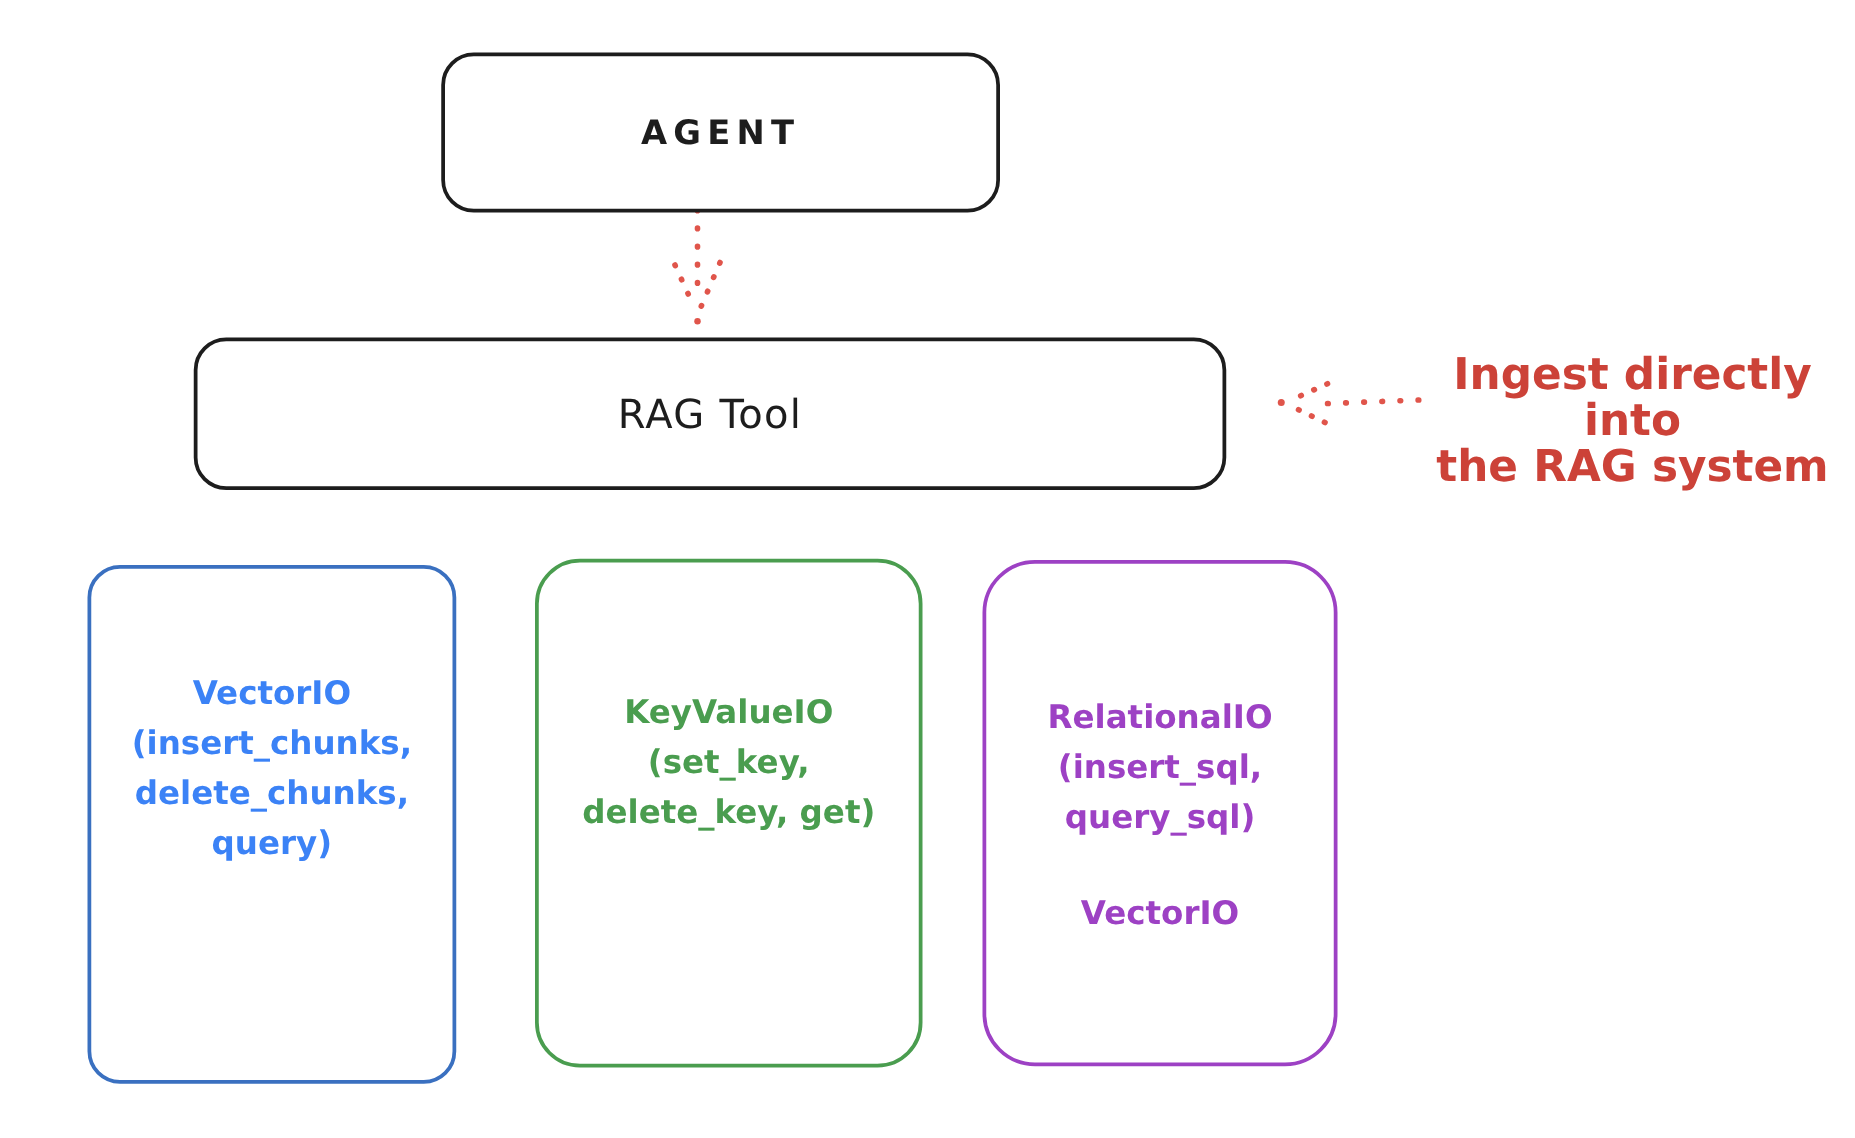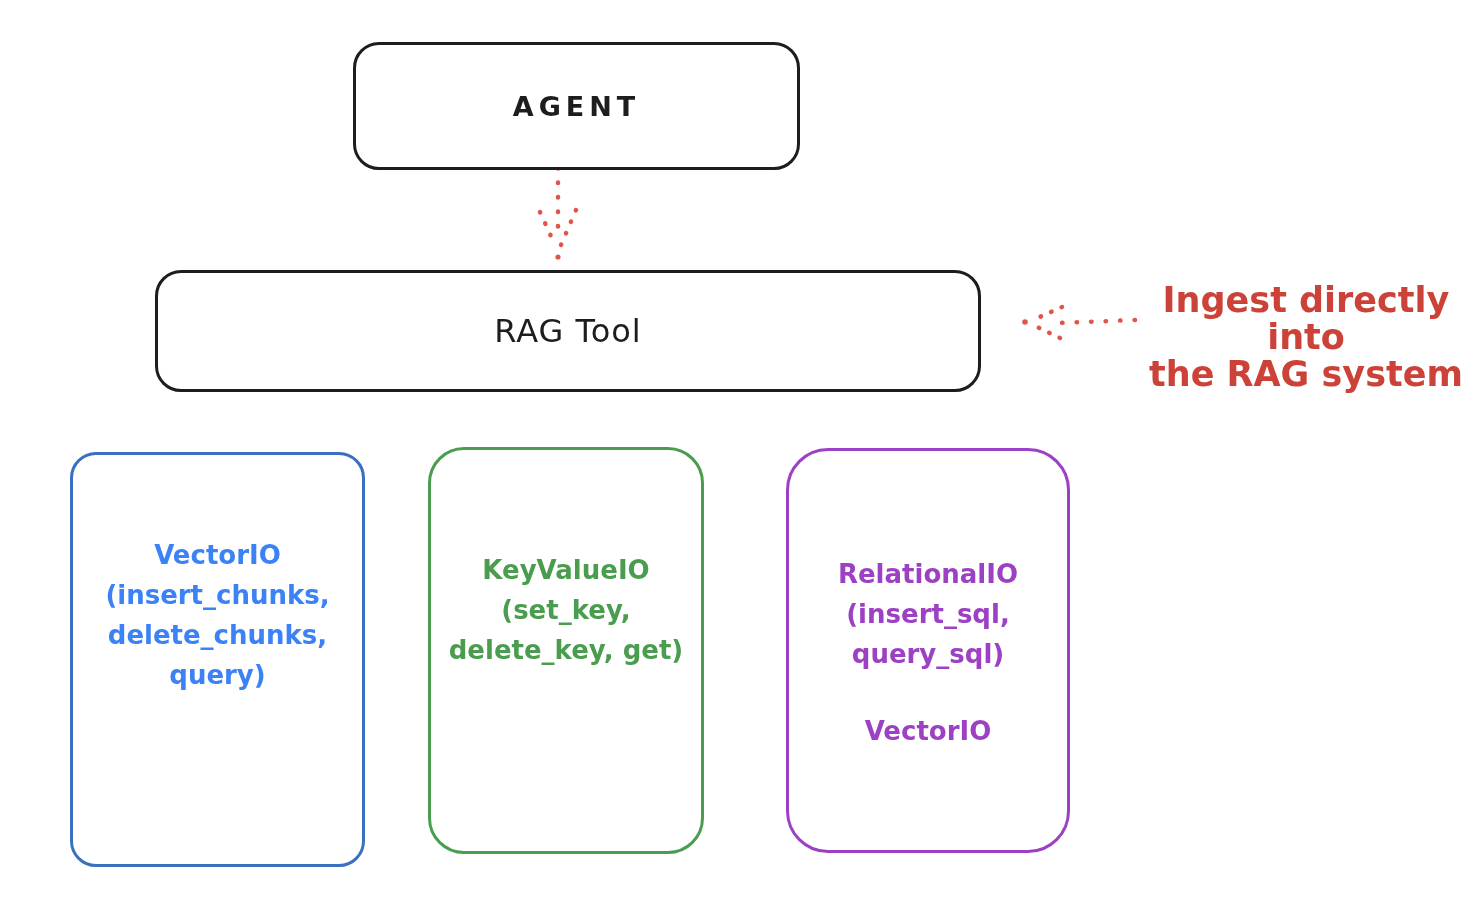--- a/index.html
+++ b/index.html
@@ -78,21 +78,21 @@
   .io-box--vector {
     left: 70px; top: 452px;
     width: 295px; height: 415px;
     border: 3.5px solid #3a70c0;
     border-radius: 26px;
     color: #3b82f6;
     padding-top: 80px;
   }
   .io-box--keyvalue {
     left: 428px; top: 447px;
-    width: 276px; height: 407px;
+    width: 310px; height: 407px;
     border: 3.5px solid #4a9d4f;
     border-radius: 36px;
     color: #4a9d4f;
     padding-top: 100px;
   }
   .io-box--relational {
     left: 786px; top: 448px;
     width: 284px; height: 405px;
     border: 3.5px solid #9d41c4;
     border-radius: 42px;

